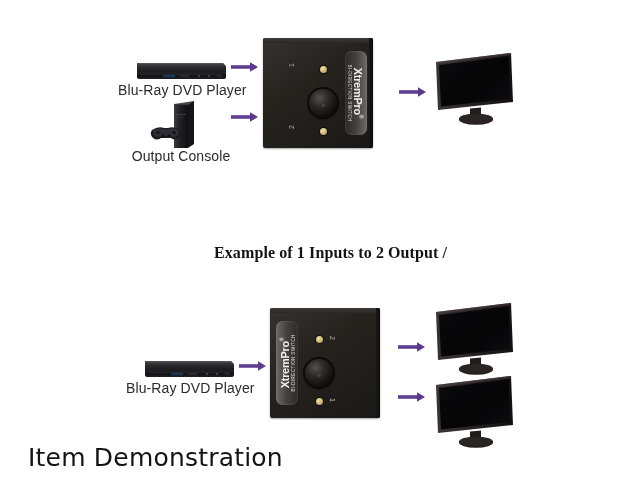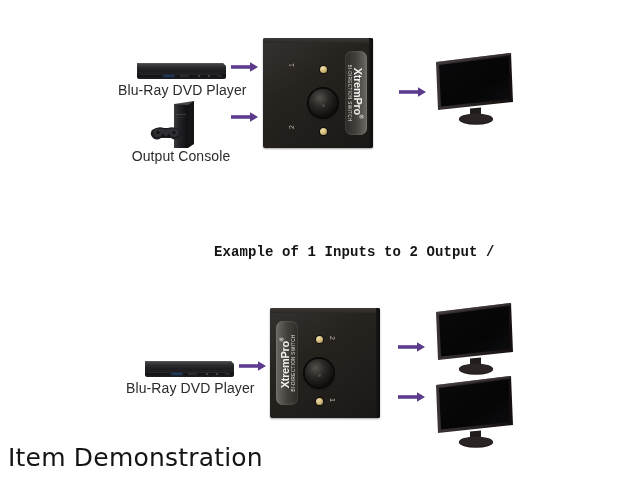--- a/index.html
+++ b/index.html
@@ -124,34 +124,35 @@
     letter-spacing: .35px;
     white-space: nowrap;
   }
 
   
   .monitor { position: absolute; }
 
   
   .section-title {
     position: absolute;
-    font-family: Liberation Mono, monospace;
+    font-family: Liberation Serif, serif;
     font-weight: 700;
-    font-size: 14px;
+    font-size: 16px;
     color: #141414;
     white-space: nowrap;
     letter-spacing: .1px;
   }
   .page-title {
     position: absolute;
     font-family: "DejaVu Sans", sans-serif;
     font-size: 25px;
     color: #141414;
     white-space: nowrap;
     letter-spacing: .2px;
+    margin-left: 20px;
   }
 </style>
 </head>
 <body>
 
 <div class="canvas">
 
   <div class="node" style="left:0;top:0;width:640px;height:200px;">
 
     <div class="node" style="left:133px;top:58px;width:96px;height:24px;">

